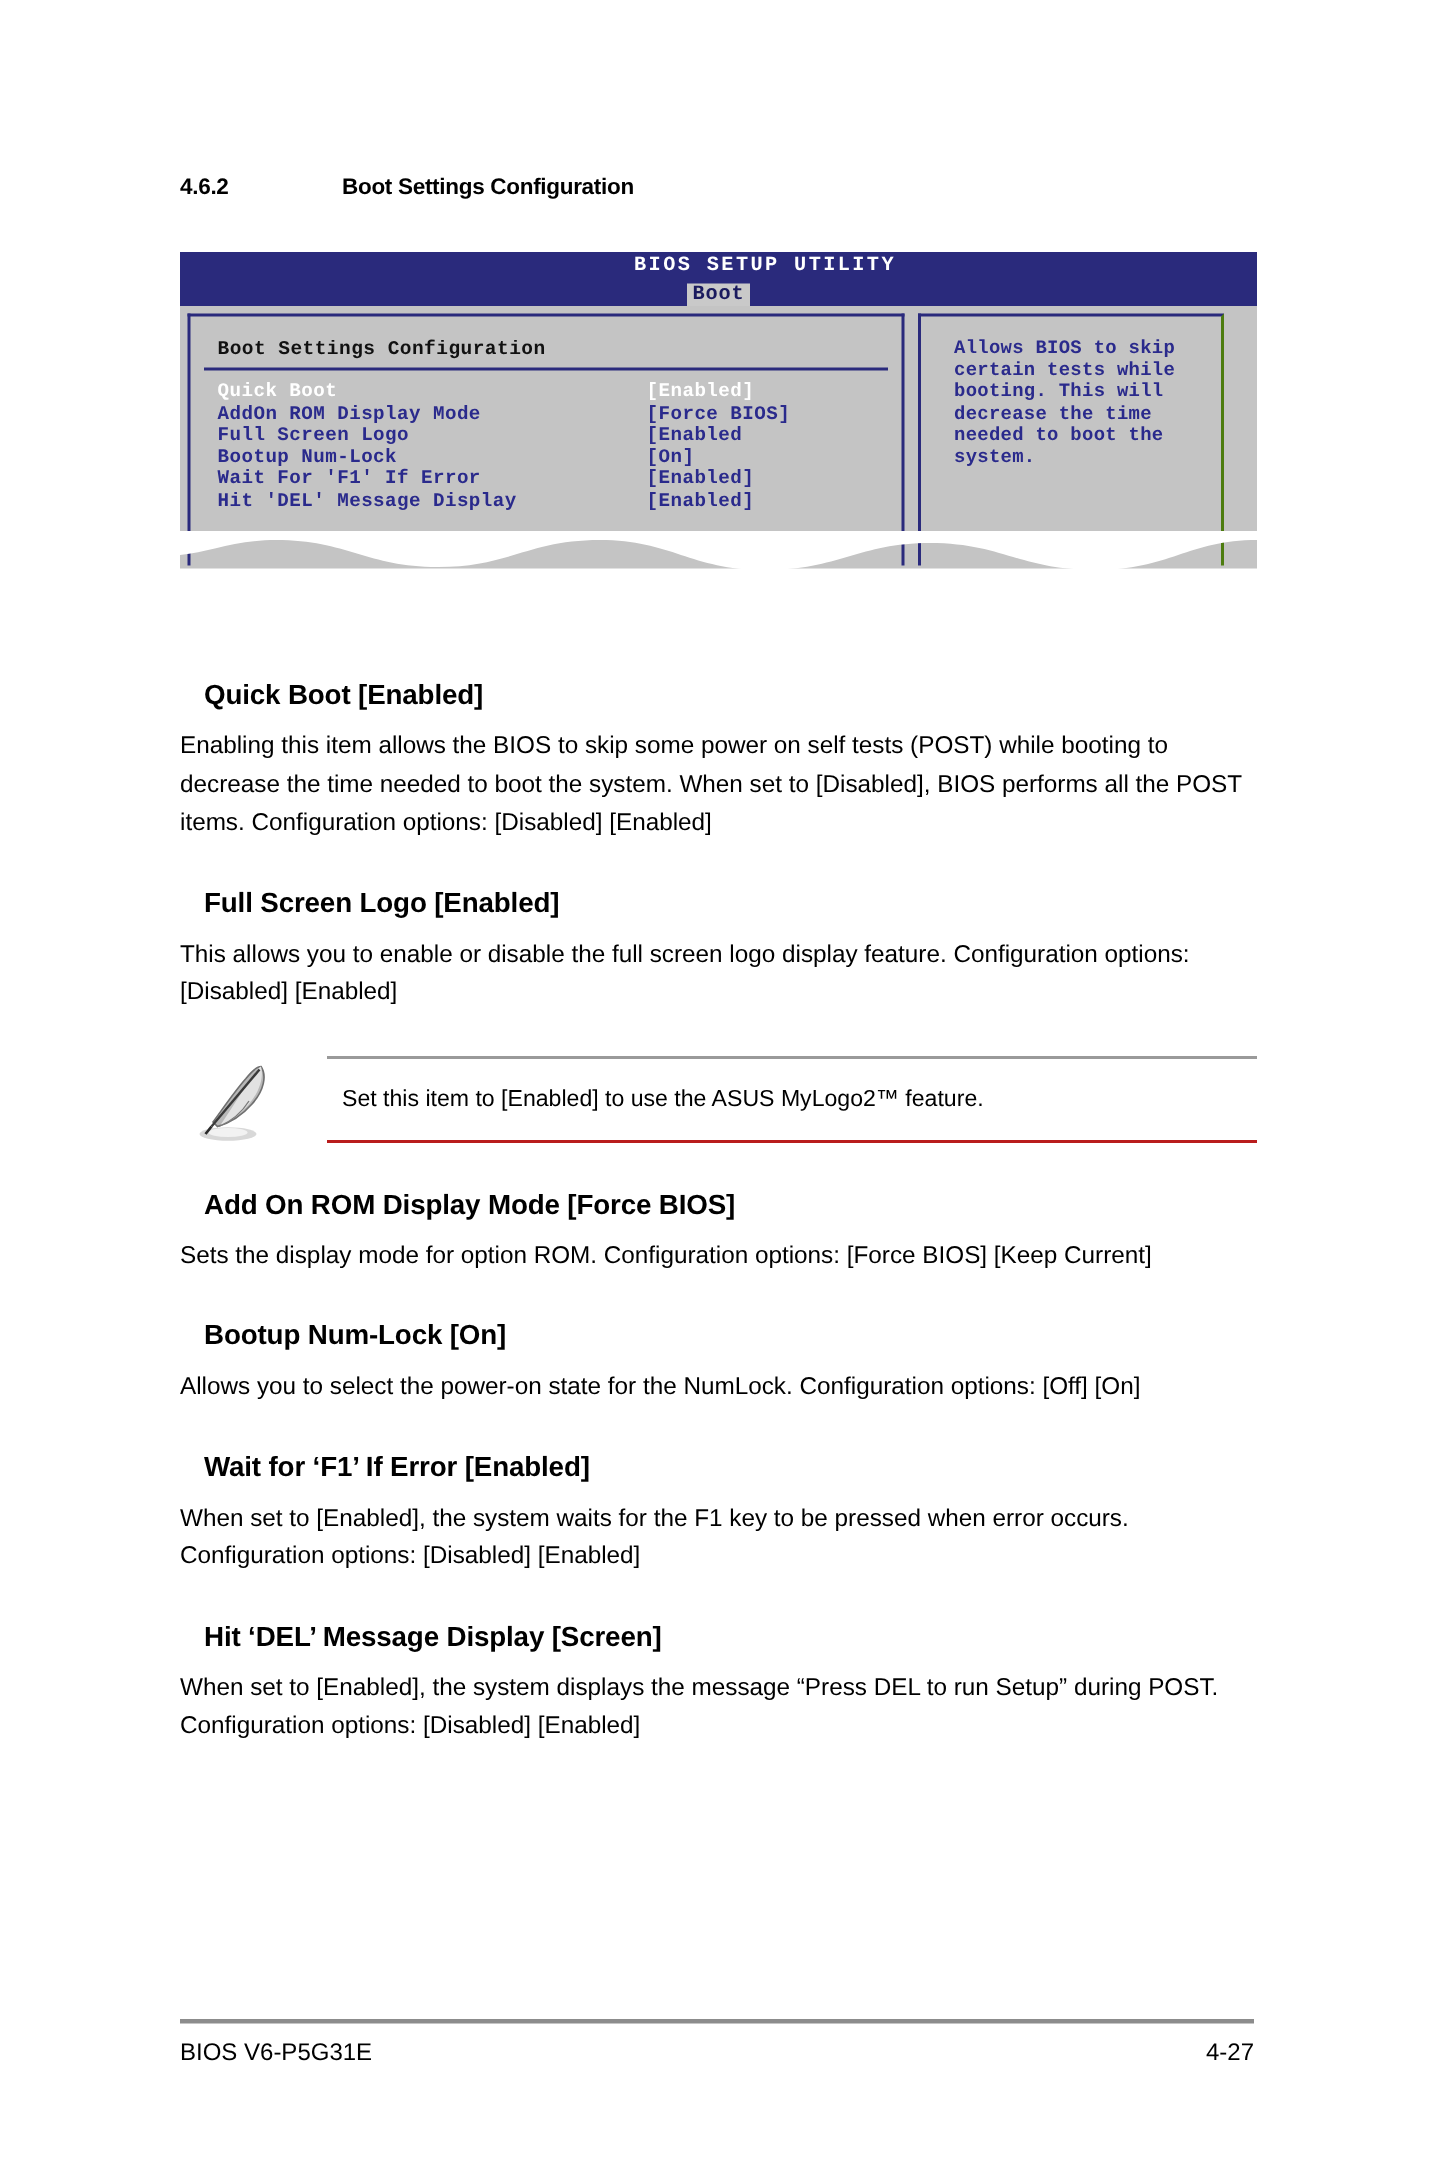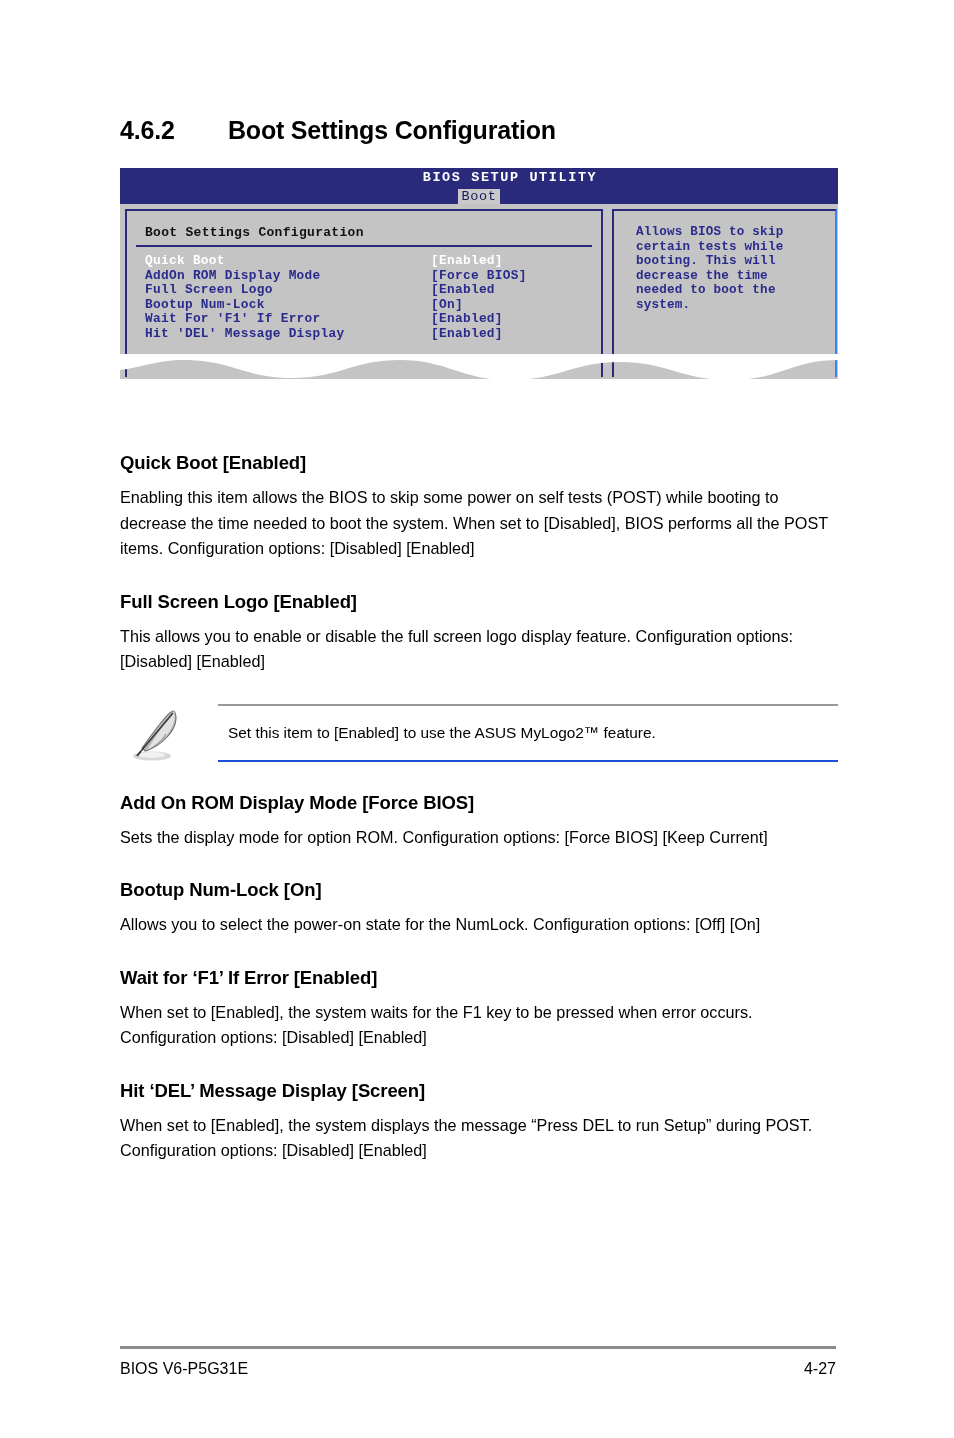--- a/index.html
+++ b/index.html
@@ -22,21 +22,21 @@
   }
 
   
   .sec-head {
     position: absolute;
     left: 120px;
     top: 116px;
     display: flex;
     align-items: baseline;
     font-weight: bold;
-    font-size: 25px;
+    font-size: 15px;
     letter-spacing: -0.2px;
   }
   .sec-num { width: 108px; }
   .sec-title { white-space: nowrap; }
 
   
   .bios {
     position: absolute;
     left: 120px;
     top: 168px;
@@ -63,21 +63,21 @@
     position: absolute;
     width: 100%;
     top: 18px;
     text-align: center;
   }
   .bios-tab {
     display: inline-block;
     background: #c9c9c9;
     color: #1a1a5e;
     font-family: "Liberation Mono", monospace;
-    font-weight: normal;
+    font-weight: bold;
     font-size: 13.5px;
     letter-spacing: 0.6px;
     padding: 0 4px 1px 4px;
   }
 
   .bios-body {
     position: relative;
     background: #c4c4c4;
     height: 175px;
     box-sizing: border-box;
@@ -101,25 +101,25 @@
     height: 168px;
     border-left: 2px solid #2a2a7c;
     border-top: 2px solid #2a2a7c;
     border-right: 2px solid #2a2a7c;
     box-sizing: border-box;
   }
   .bios-right {
     position: absolute;
     left: 492px;
     top: 5px;
-    width: 225px;
+    width: 204px;
     height: 168px;
     border-left: 2px solid #2a2a7c;
     border-top: 2px solid #2a2a7c;
-    border-right: 2px solid #3b82f6;
+    border-right: 2px solid #4d7c0f;
     box-sizing: border-box;
   }
 
   .bios-sec-title {
     font-family: "Liberation Mono", monospace;
     font-size: 13px;
     font-weight: bold;
     color: #111111;
     letter-spacing: 0.3px;
     margin: 14px 0 0 18px;
@@ -160,21 +160,21 @@
   
   .content {
     position: absolute;
     left: 120px;
     top: 452px;
     width: 718px;
   }
   .item-head {
     font-size: 18.5px;
     font-weight: bold;
-    margin: 0 0 11px 0;
+    margin: 0 0 11px 16px;
     letter-spacing: -0.1px;
   }
   .item-body {
     font-size: 16.2px;
     line-height: 25.5px;
     margin: 0 0 29px 0;
     max-width: 712px;
   }
   .item-body.last { margin-bottom: 0; }
   .block { margin-bottom: 0; }
@@ -191,21 +191,21 @@
     top: 2px;
     width: 62px;
     height: 56px;
   }
   .note-box {
     position: absolute;
     left: 98px;
     top: 0px;
     width: 620px;
     border-top: 2px solid #9a9a9a;
-    border-bottom: 2px solid #1d4ed8;
+    border-bottom: 2px solid #b91c1c;
     height: 54px;
     display: flex;
     align-items: center;
   }
   .note-text {
     font-size: 15.4px;
     padding-left: 10px;
     line-height: 22px;
   }
 

